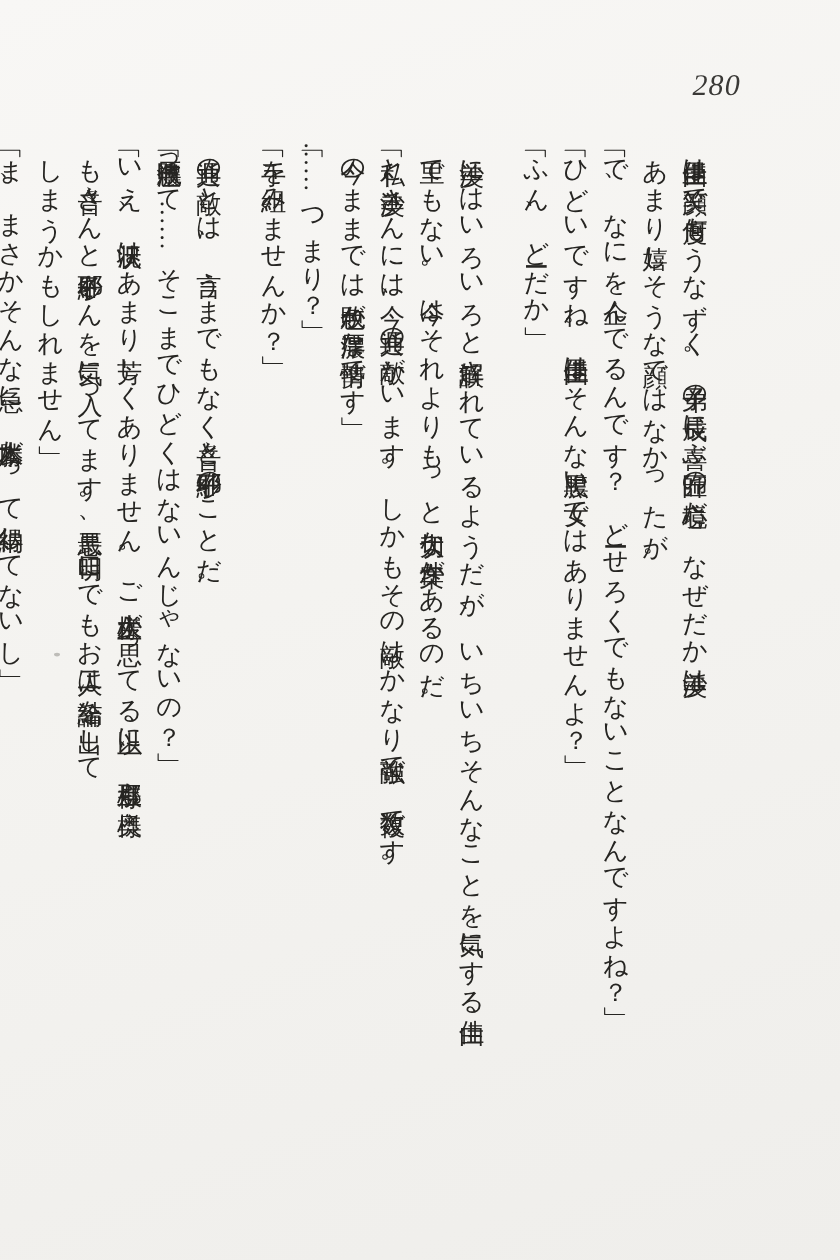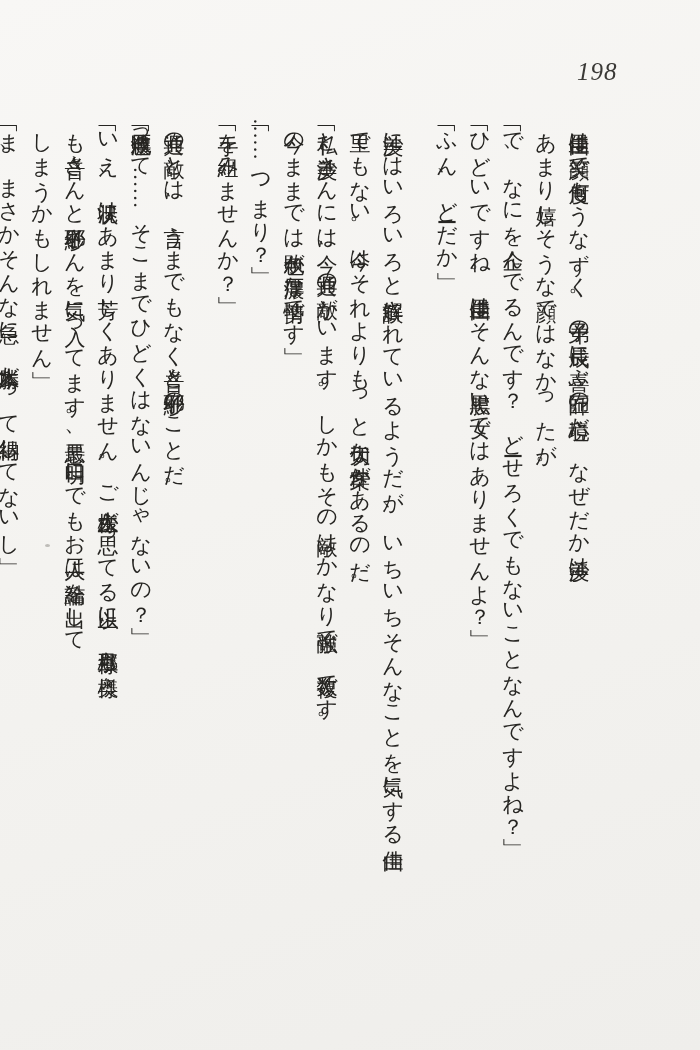--- a/index.html
+++ b/index.html
@@ -55,21 +55,21 @@
     border-radius: 50%;
     background: #9a9892;
     opacity: 0.6;
   }
 </style>
 </head>
 <body>
 
 <div class="page">
 
-  <div class="page-number">198</div>
+  <div class="page-number">280</div>
 
   <div class="text-block">
       <div class="text-line indent">由佳里は笑顔で何度もうなずく。弟子の成長に喜ぶ師匠の心境だ。なぜだか美沙は</div>
       <div class="text-line">あまり嬉しそうな顔ではなかったが。</div>
       <div class="text-line">「で、なにを企んでるんです？　どーせろくでもないことなんですよね？」</div>
       <div class="text-line">「ひどいですね。由佳里はそんな腹黒い女ではありませんよ？」</div>
       <div class="text-line">「ふん、どーだか」</div>
       <div class="text-line indent">美沙にはいろいろと誤解されているようだが、いちいちそんなことを気にする由佳</div>
       <div class="text-line">里でもない。今はそれよりもっと大切な案件があるのだ。</div>
       <div class="text-line">「私と美沙さんには今、共通の敵がいます。しかもその敵はかなり強敵で、複数です。</div>

